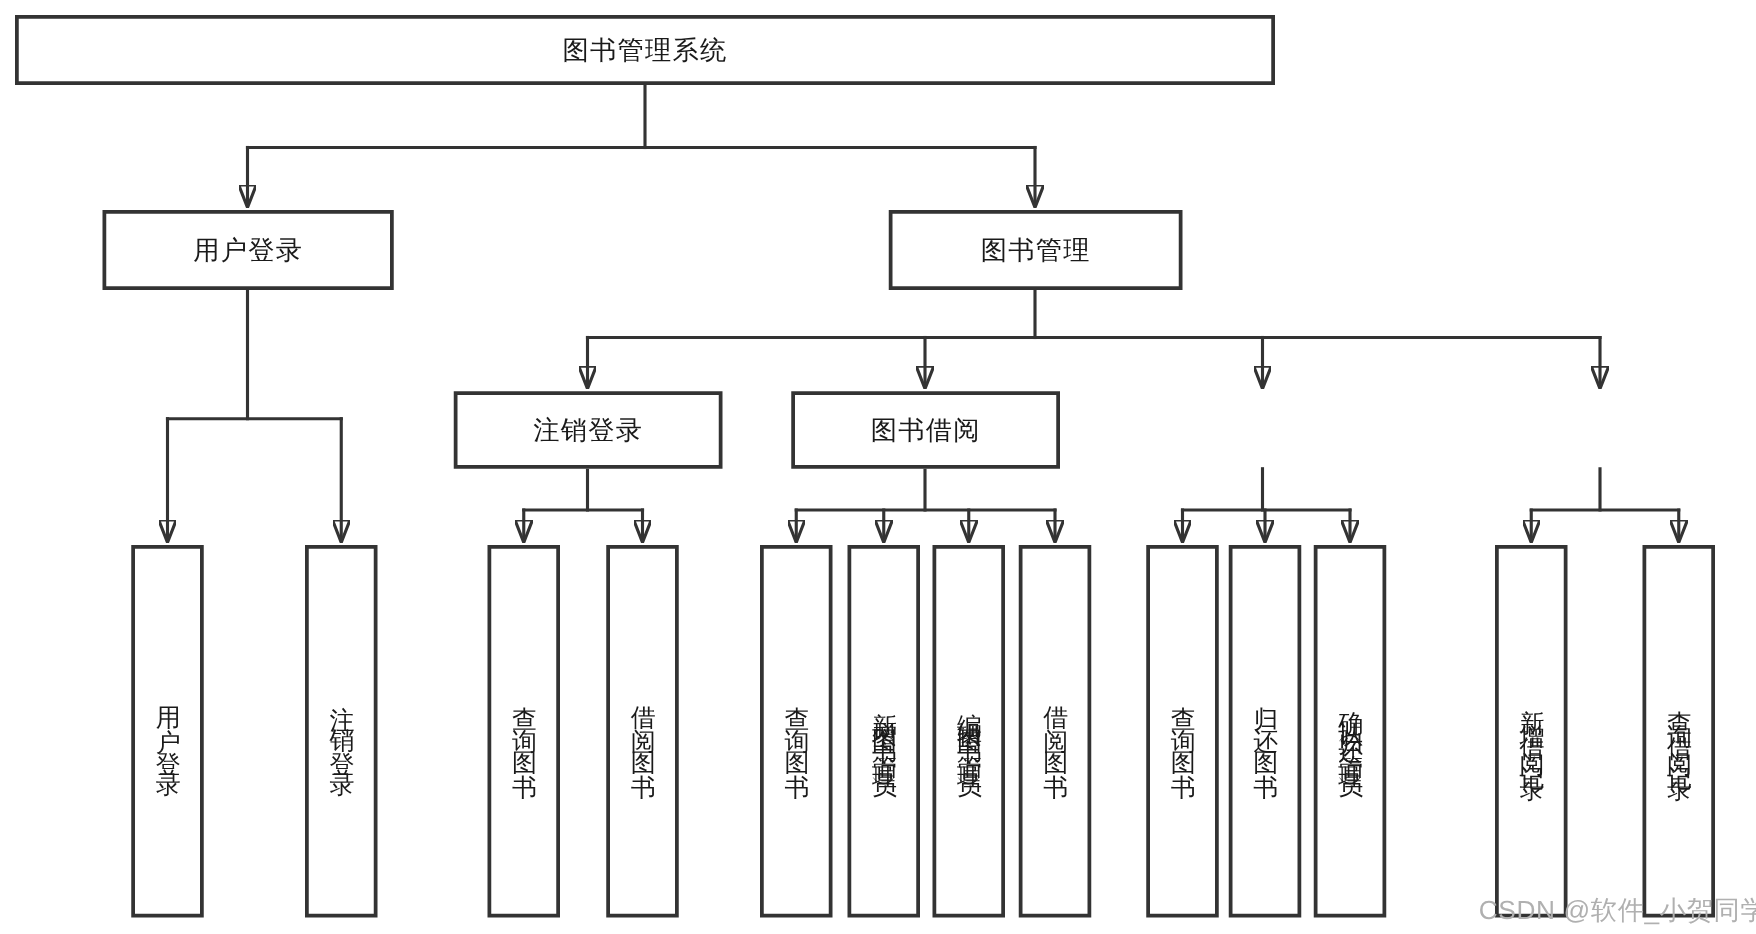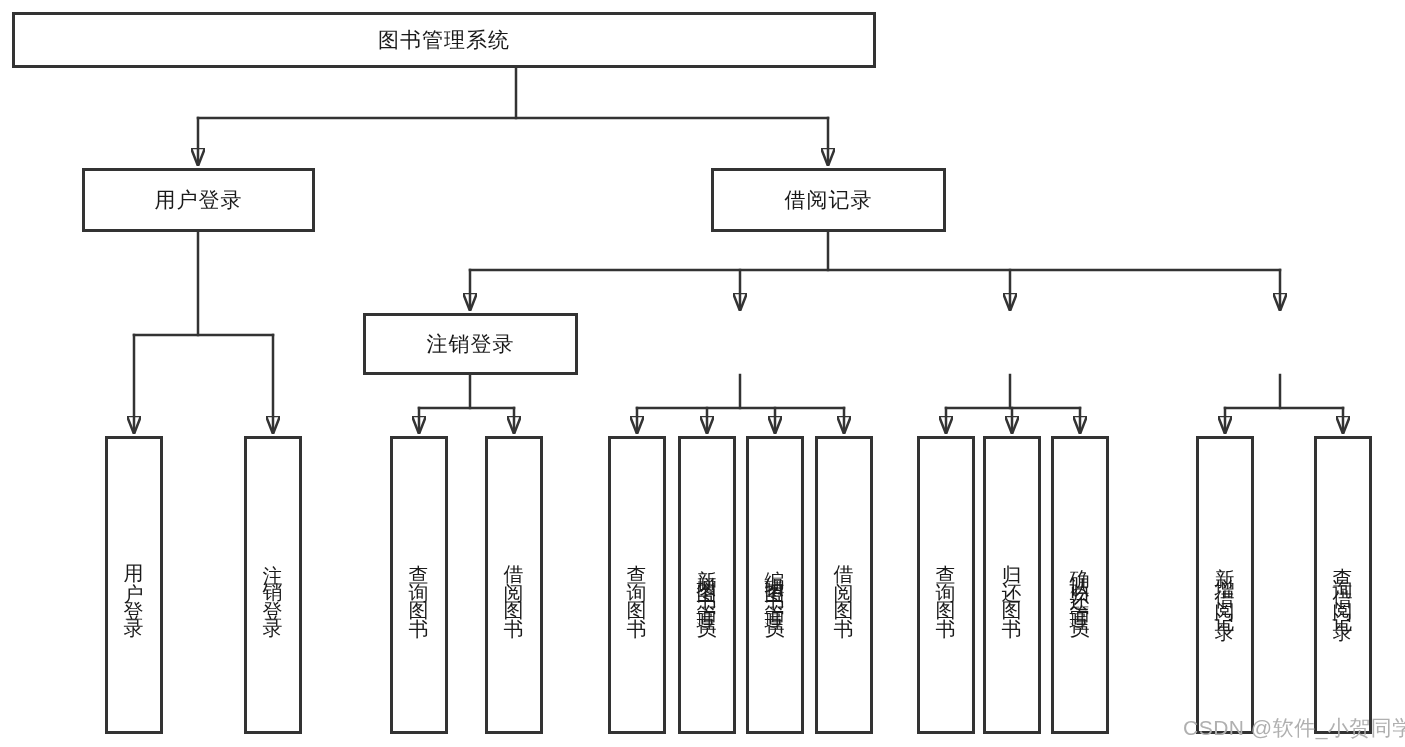--- a/index.html
+++ b/index.html
@@ -73,33 +73,36 @@
     <path d="M707 408 V432" marker-end="url(#arrow)"></path>
     <path d="M775 408 V432" marker-end="url(#arrow)"></path>
     <path d="M844 408 V432" marker-end="url(#arrow)"></path>
     <path d="M946 408 V432" marker-end="url(#arrow)"></path>
     <path d="M1012 408 V432" marker-end="url(#arrow)"></path>
     <path d="M1080 408 V432" marker-end="url(#arrow)"></path>
     <path d="M1225 408 V432" marker-end="url(#arrow)"></path>
     <path d="M1343 408 V432" marker-end="url(#arrow)"></path>
   </svg>
 
-  <div class="node" style="left:12px;top:12px;width:864px;height:56px;">
+  <div class="node" style="left:12px;top:12px;width:1008px;height:56px;">
     <span>图书管理系统</span>
   </div>
 
   <div class="node" style="left:82px;top:168px;width:233px;height:64px;">
     <span>用户登录</span>
   </div>
   <div class="node" style="left:711px;top:168px;width:235px;height:64px;">
-    <span>借阅记录</span>
+    <span>图书管理</span>
   </div>
 
   <div class="node" style="left:363px;top:313px;width:215px;height:62px;">
     <span>注销登录</span>
+  </div>
+  <div class="node" style="left:633px;top:313px;width:215px;height:62px;">
+    <span>图书借阅</span>
   </div>
 
   <div class="node leaf" style="left:105px;top:436px;width:58px;height:298px;">
     <span class="vtext ls4">用户登录</span>
   </div>
   <div class="node leaf" style="left:244px;top:436px;width:58px;height:298px;">
     <span class="vtext ls4">注销登录</span>
   </div>
 
   <div class="node leaf" style="left:390px;top:436px;width:58px;height:298px;">

